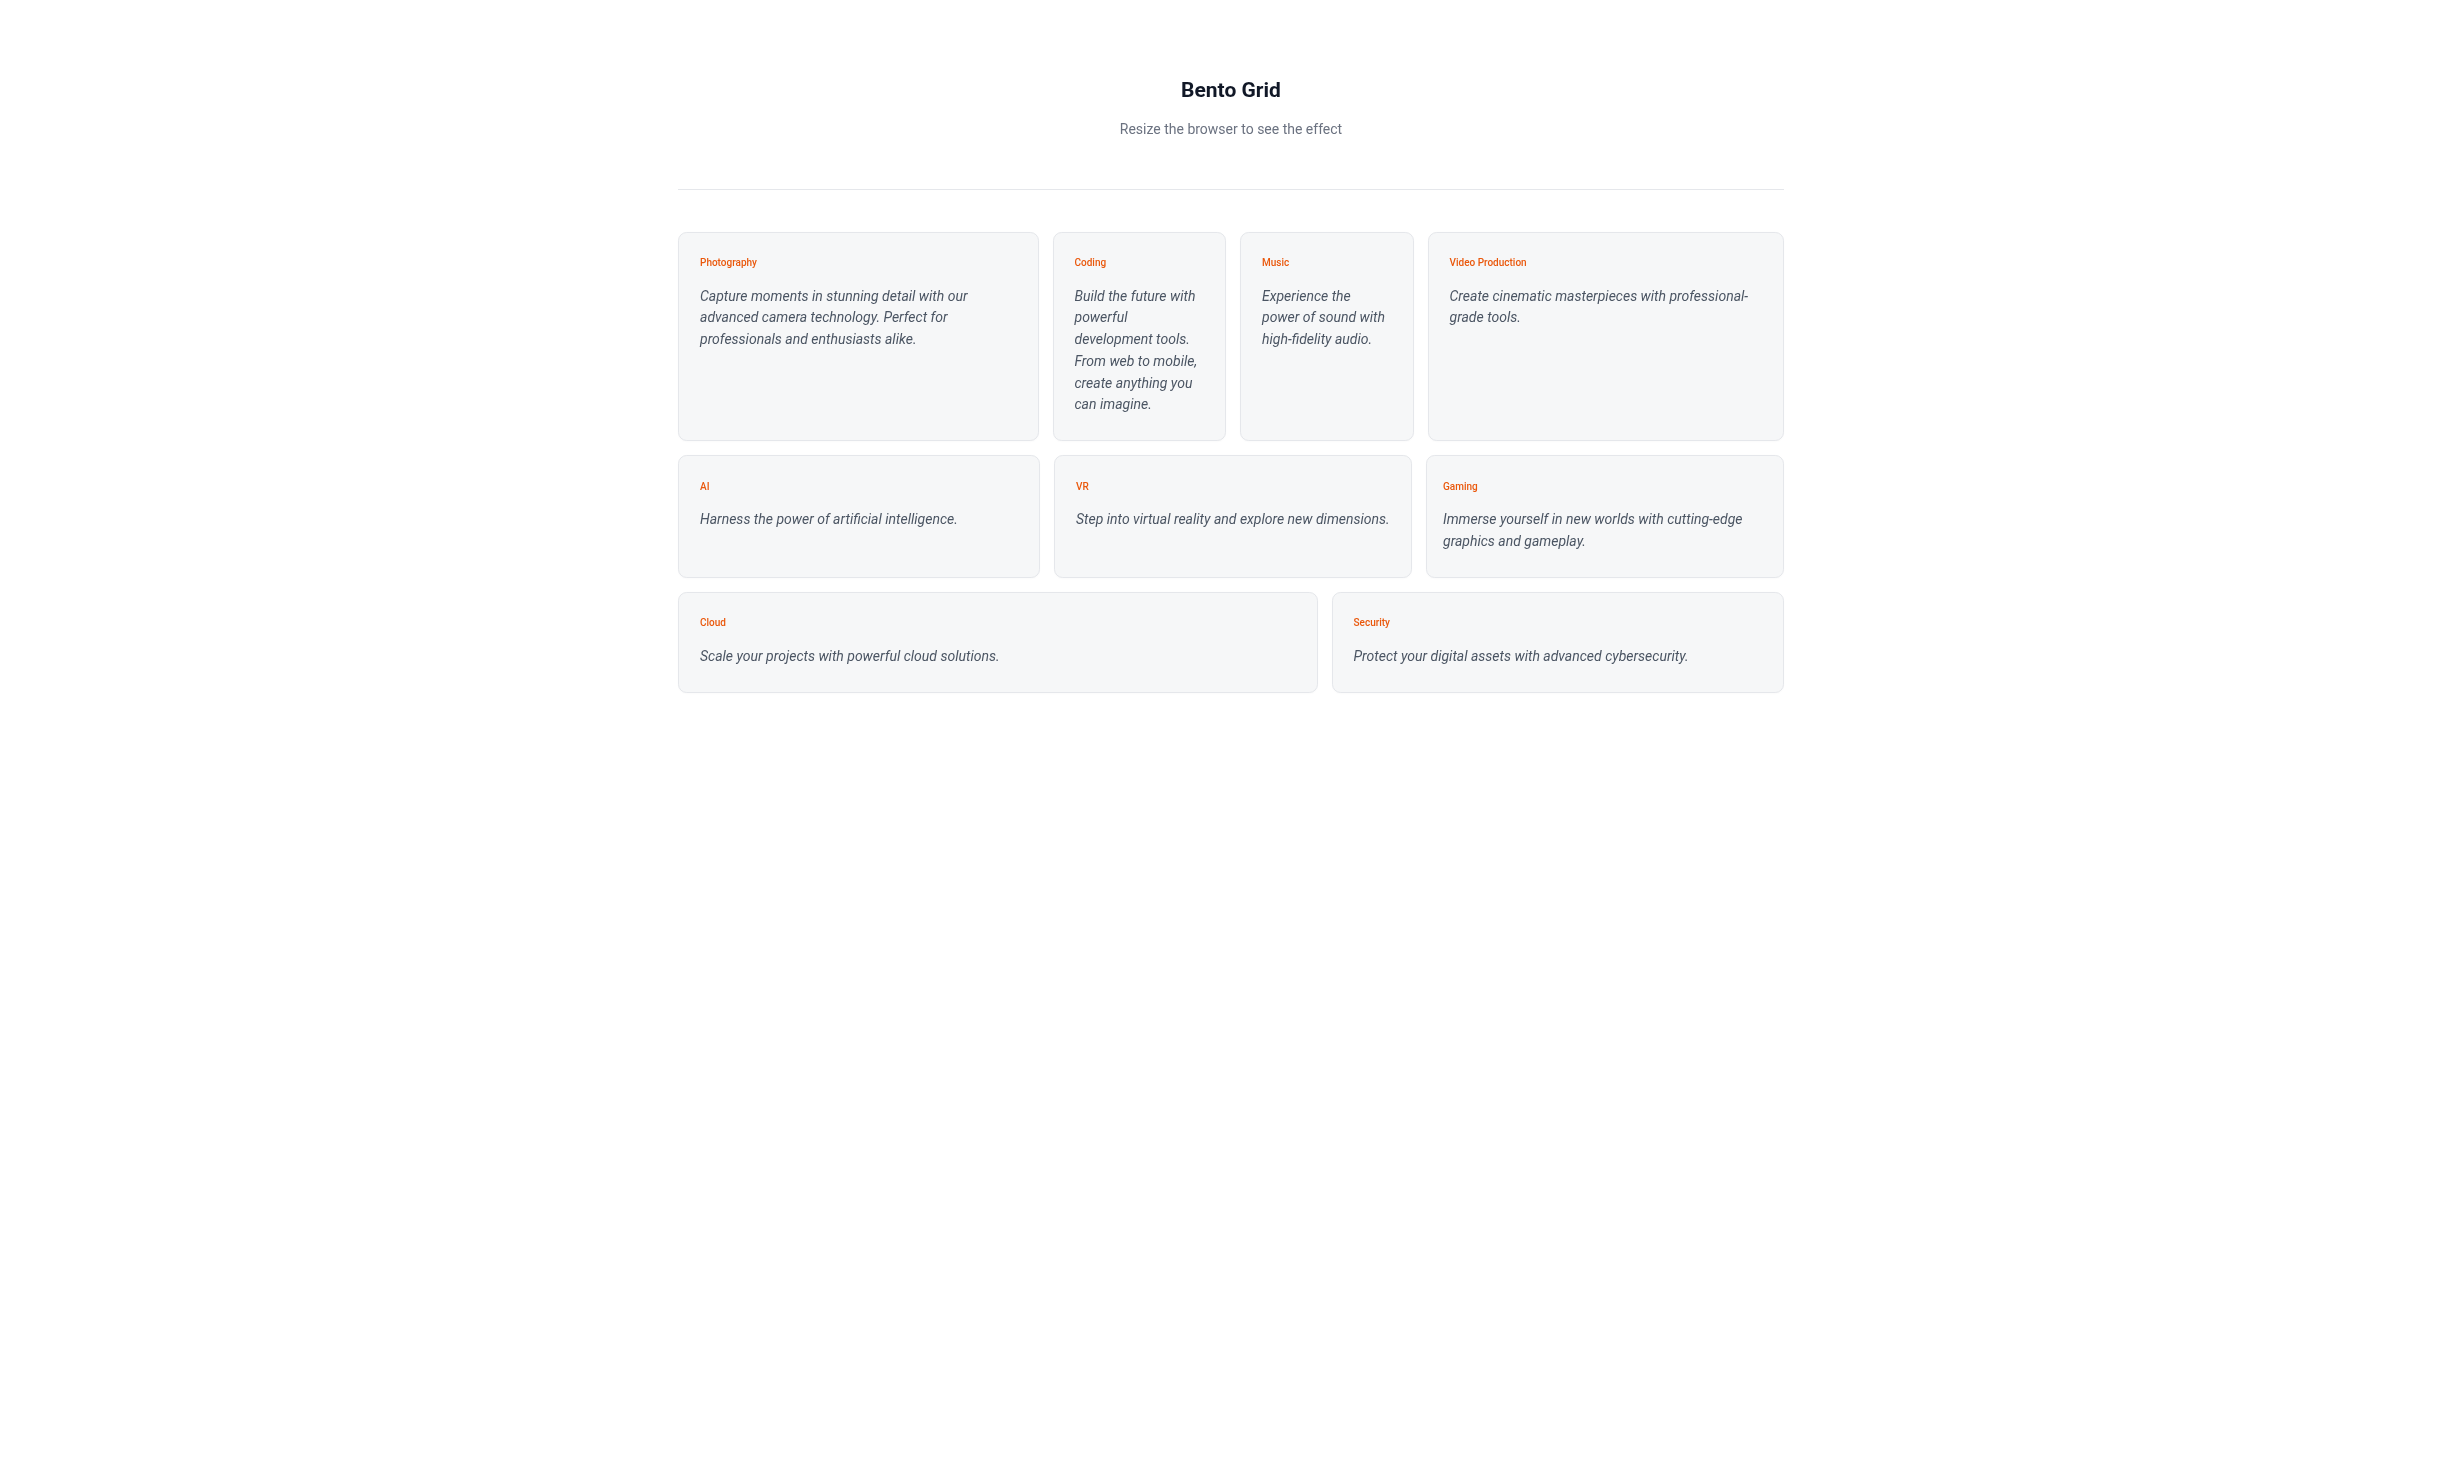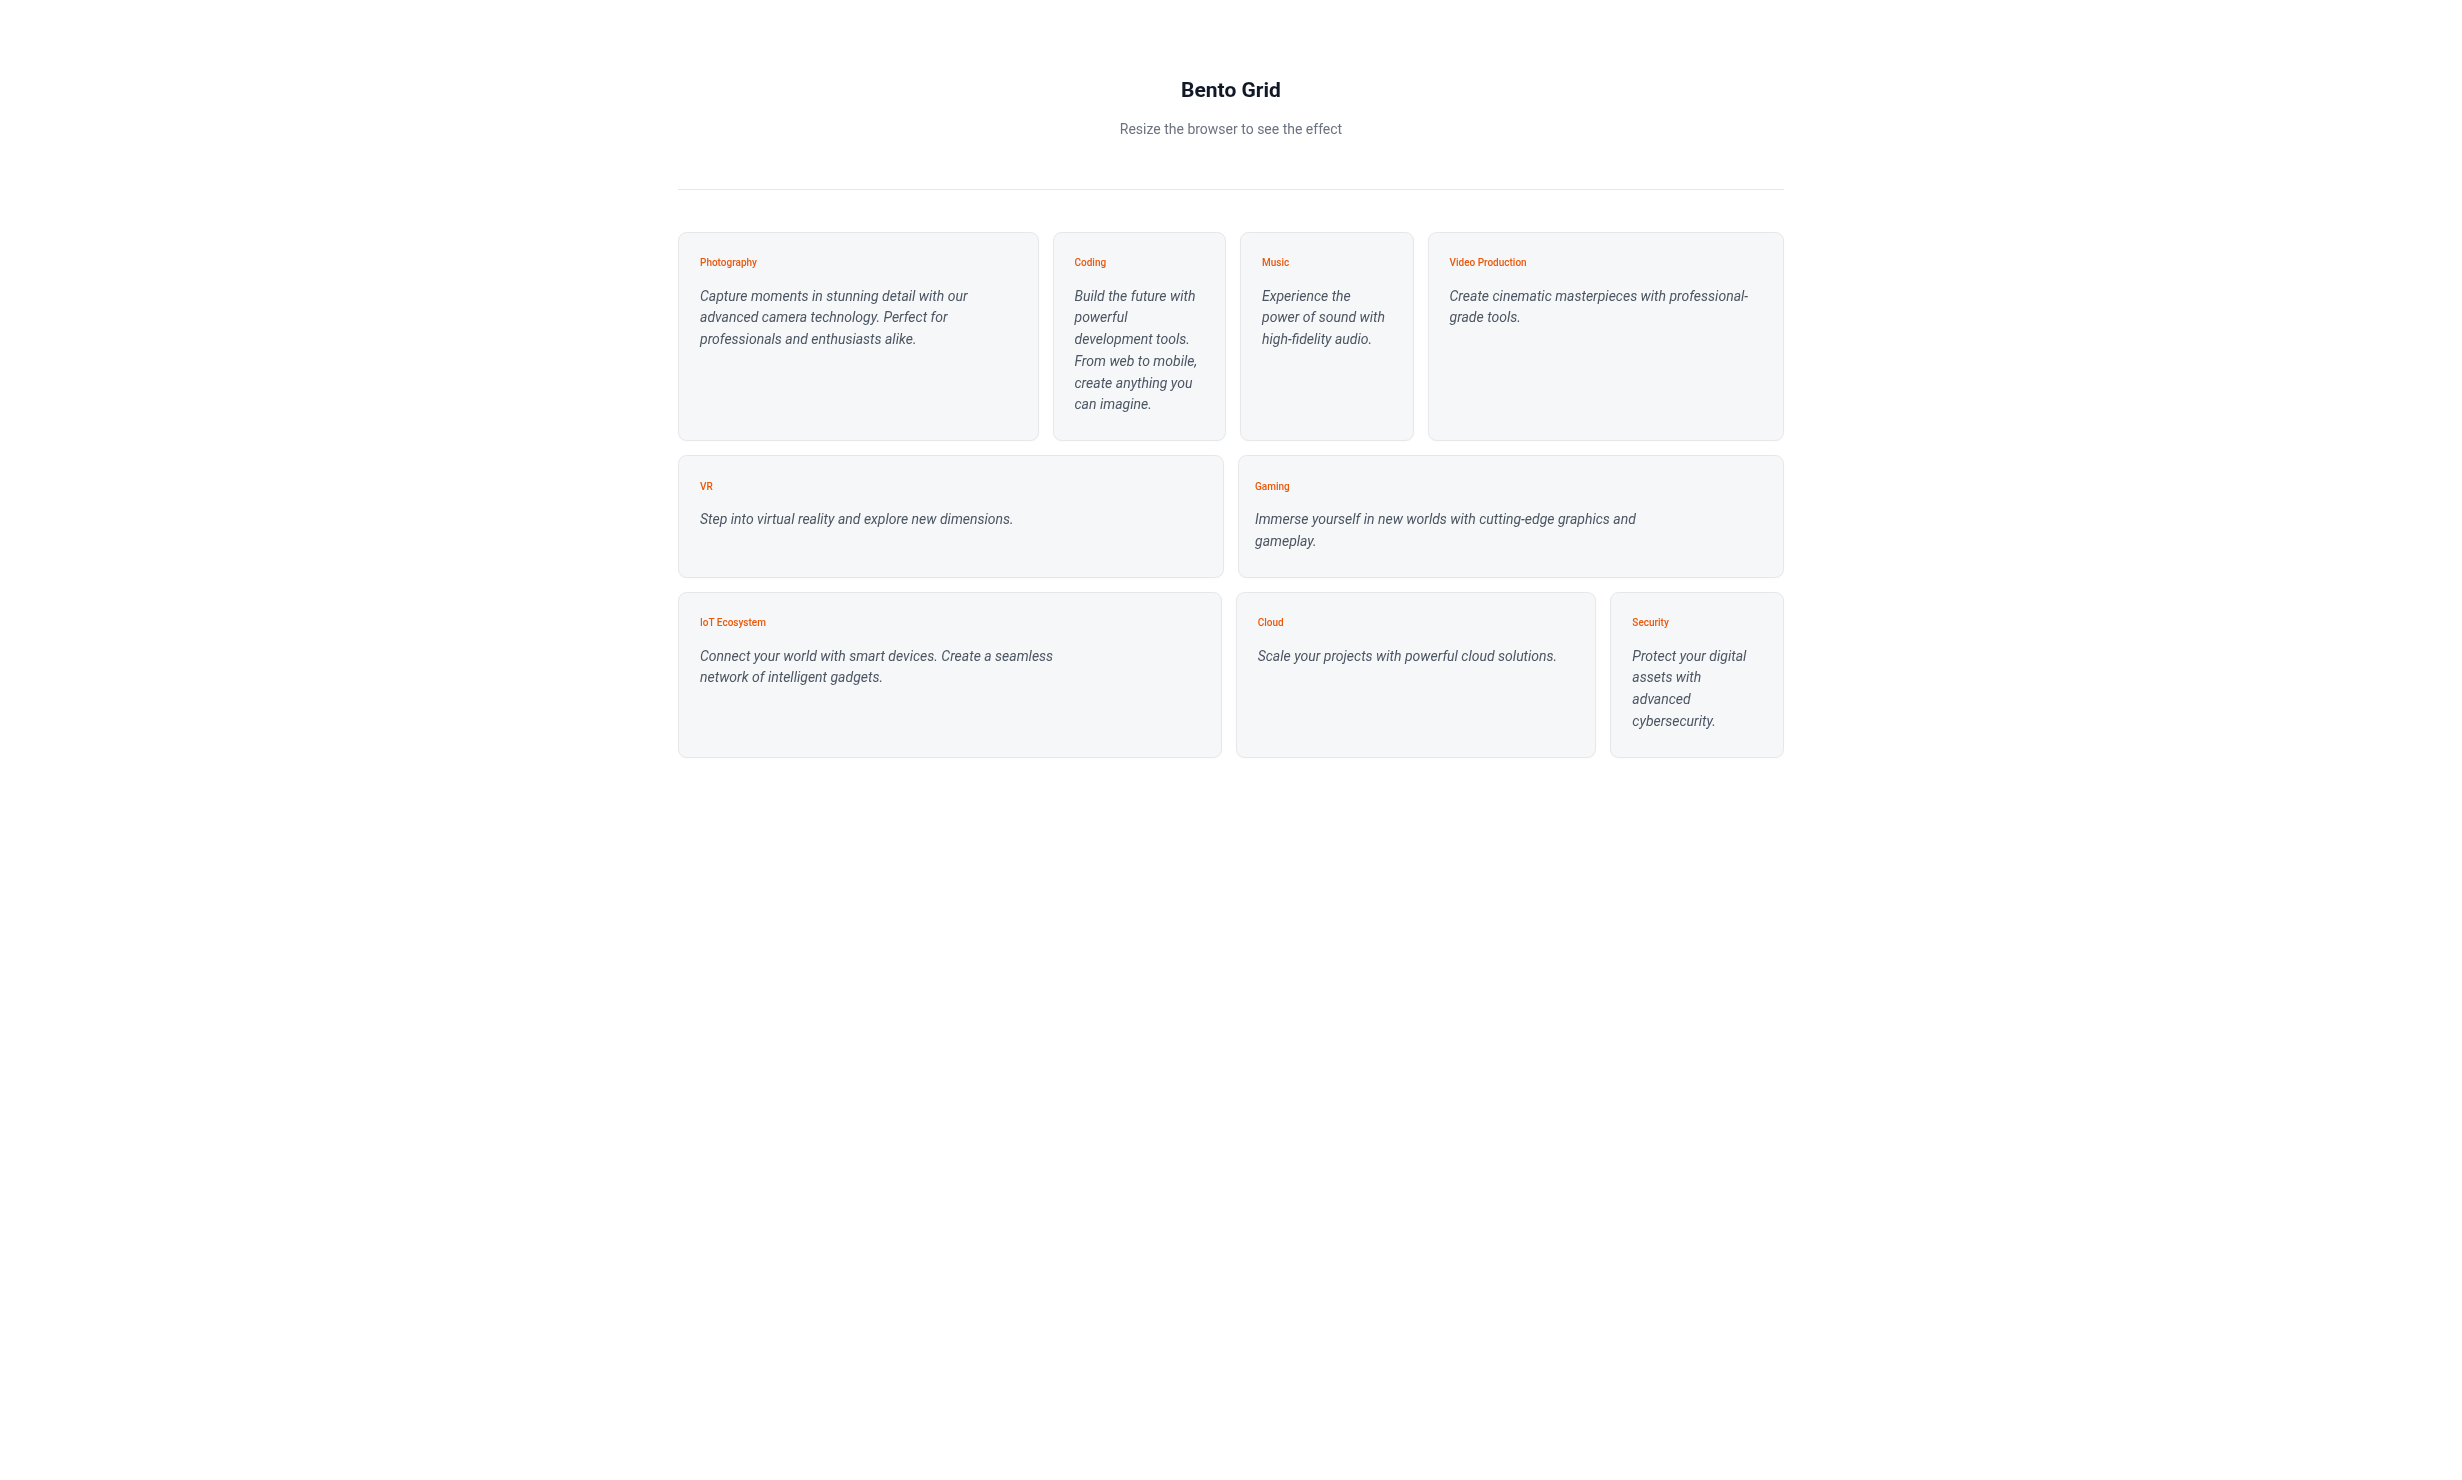--- a/index.html
+++ b/index.html
@@ -116,35 +116,35 @@
     <div class="card card-music">
       <h3>Music</h3>
       <p>Experience the power of sound with high-fidelity audio.</p>
     </div>
 
     <div class="card card-video">
       <h3>Video Production</h3>
       <p>Create cinematic masterpieces with professional-grade tools.</p>
     </div>
 
+    <div class="card card-ai">
+      <h3>AI</h3>
+      <p>Harness the power of artificial intelligence.</p>
+    </div>
 
     <div class="card card-vr">
       <h3>VR</h3>
       <p>Step into virtual reality and explore new dimensions.</p>
     </div>
 
     <div class="card card-gaming">
       <h3>Gaming</h3>
       <p>Immerse yourself in new worlds with cutting-edge graphics and gameplay.</p>
     </div>
 
-    <div class="card card-iot">
-      <h3>IoT Ecosystem</h3>
-      <p>Connect your world with smart devices. Create a seamless network of intelligent gadgets.</p>
-    </div>
 
     <div class="card card-cloud">
       <h3>Cloud</h3>
       <p>Scale your projects with powerful cloud solutions.</p>
     </div>
 
     <div class="card card-security">
       <h3>Security</h3>
       <p>Protect your digital assets with advanced cybersecurity.</p>
     </div>

